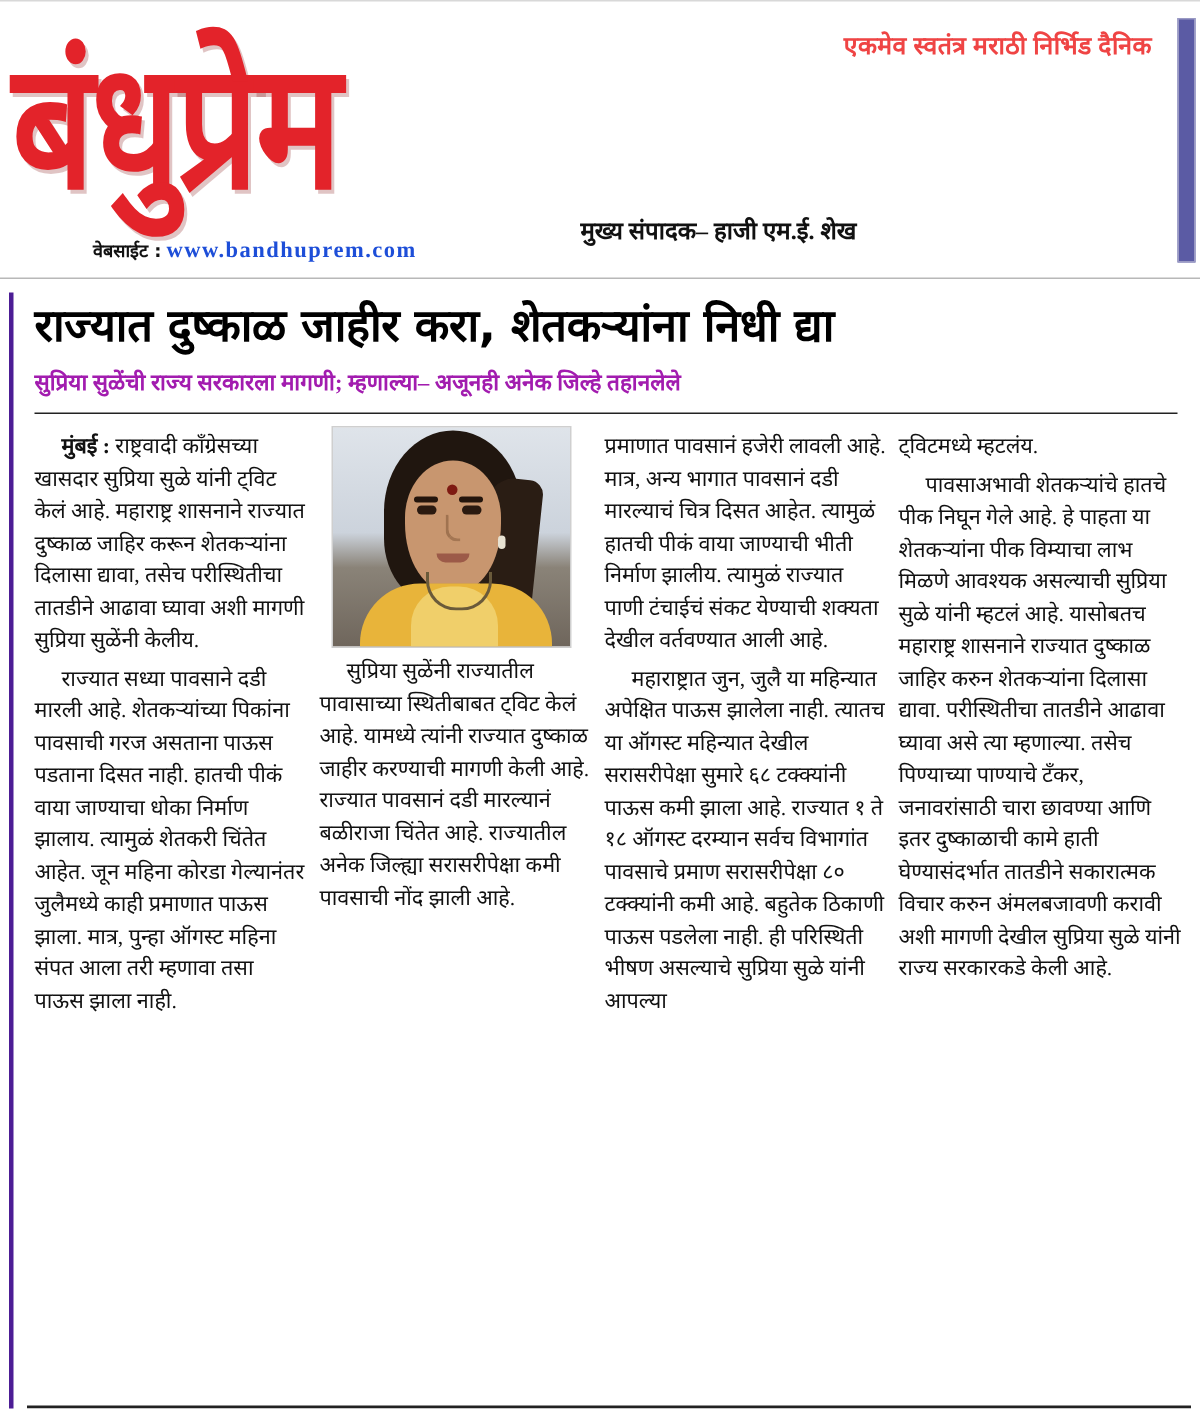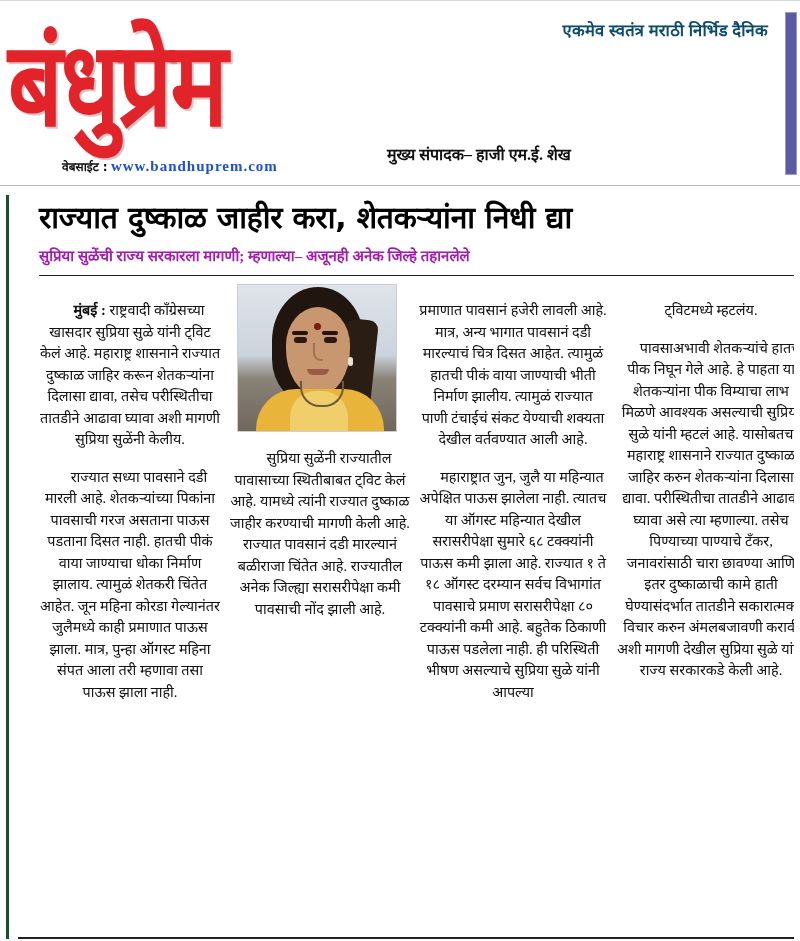--- a/index.html
+++ b/index.html
@@ -47,21 +47,21 @@
 
   
   #tagline {
     position: absolute;
     right: 32px;
     top: 18px;
     font-family: "Liberation Serif", "DejaVu Serif", serif;
     font-weight: bold;
     font-size: 16.5px;
     letter-spacing: 0.3px;
-    color: #0c4a6e;
+    color: #ef4444;
     white-space: nowrap;
   }
 
   
   #logo-word {
     position: absolute;
     left: 8px;
     top: 26px;
     font-family: "DejaVu Sans", "Liberation Sans", sans-serif;
     font-weight: bold;
@@ -108,23 +108,23 @@
     white-space: nowrap;
   }
 
   
   #article {
     position: absolute;
     left: 6px;
     top: 195px;
     width: 788px;
     height: 744px;
-    border-left: 3px solid #14532d;
-    box-sizing: border-box;
-    padding-left: 28px;
+    border-left: 3px solid #4c1d95;
+    box-sizing: border-box;
+    padding-left: 12px;
     overflow: hidden;
   }
 
   #headline {
     font-family: "DejaVu Sans", "Liberation Sans", sans-serif;
     font-weight: bold;
     font-size: 30px;
     line-height: 34px;
     letter-spacing: -0.2px;
     color: #000;
@@ -167,23 +167,22 @@
     line-height: 21.5px;
     color: #111;
     text-align: left;
   }
   .col.c1 { width: 190px; }
   .col.c2 { width: 190px; }
   .col.c3 { width: 196px; }
   .col.c4 { width: 192px; padding-right: 0; }
 
   .col p {
-    margin: 16px 0 0 0;
+    margin: 4px 0 0 0;
     text-indent: 18px;
-    text-align: center;
   }
   .col p.noindent { text-indent: 0; }
 
   .dateline {
     font-weight: bold;
   }
 
   
   #photo-wrap {
     width: 160px;

